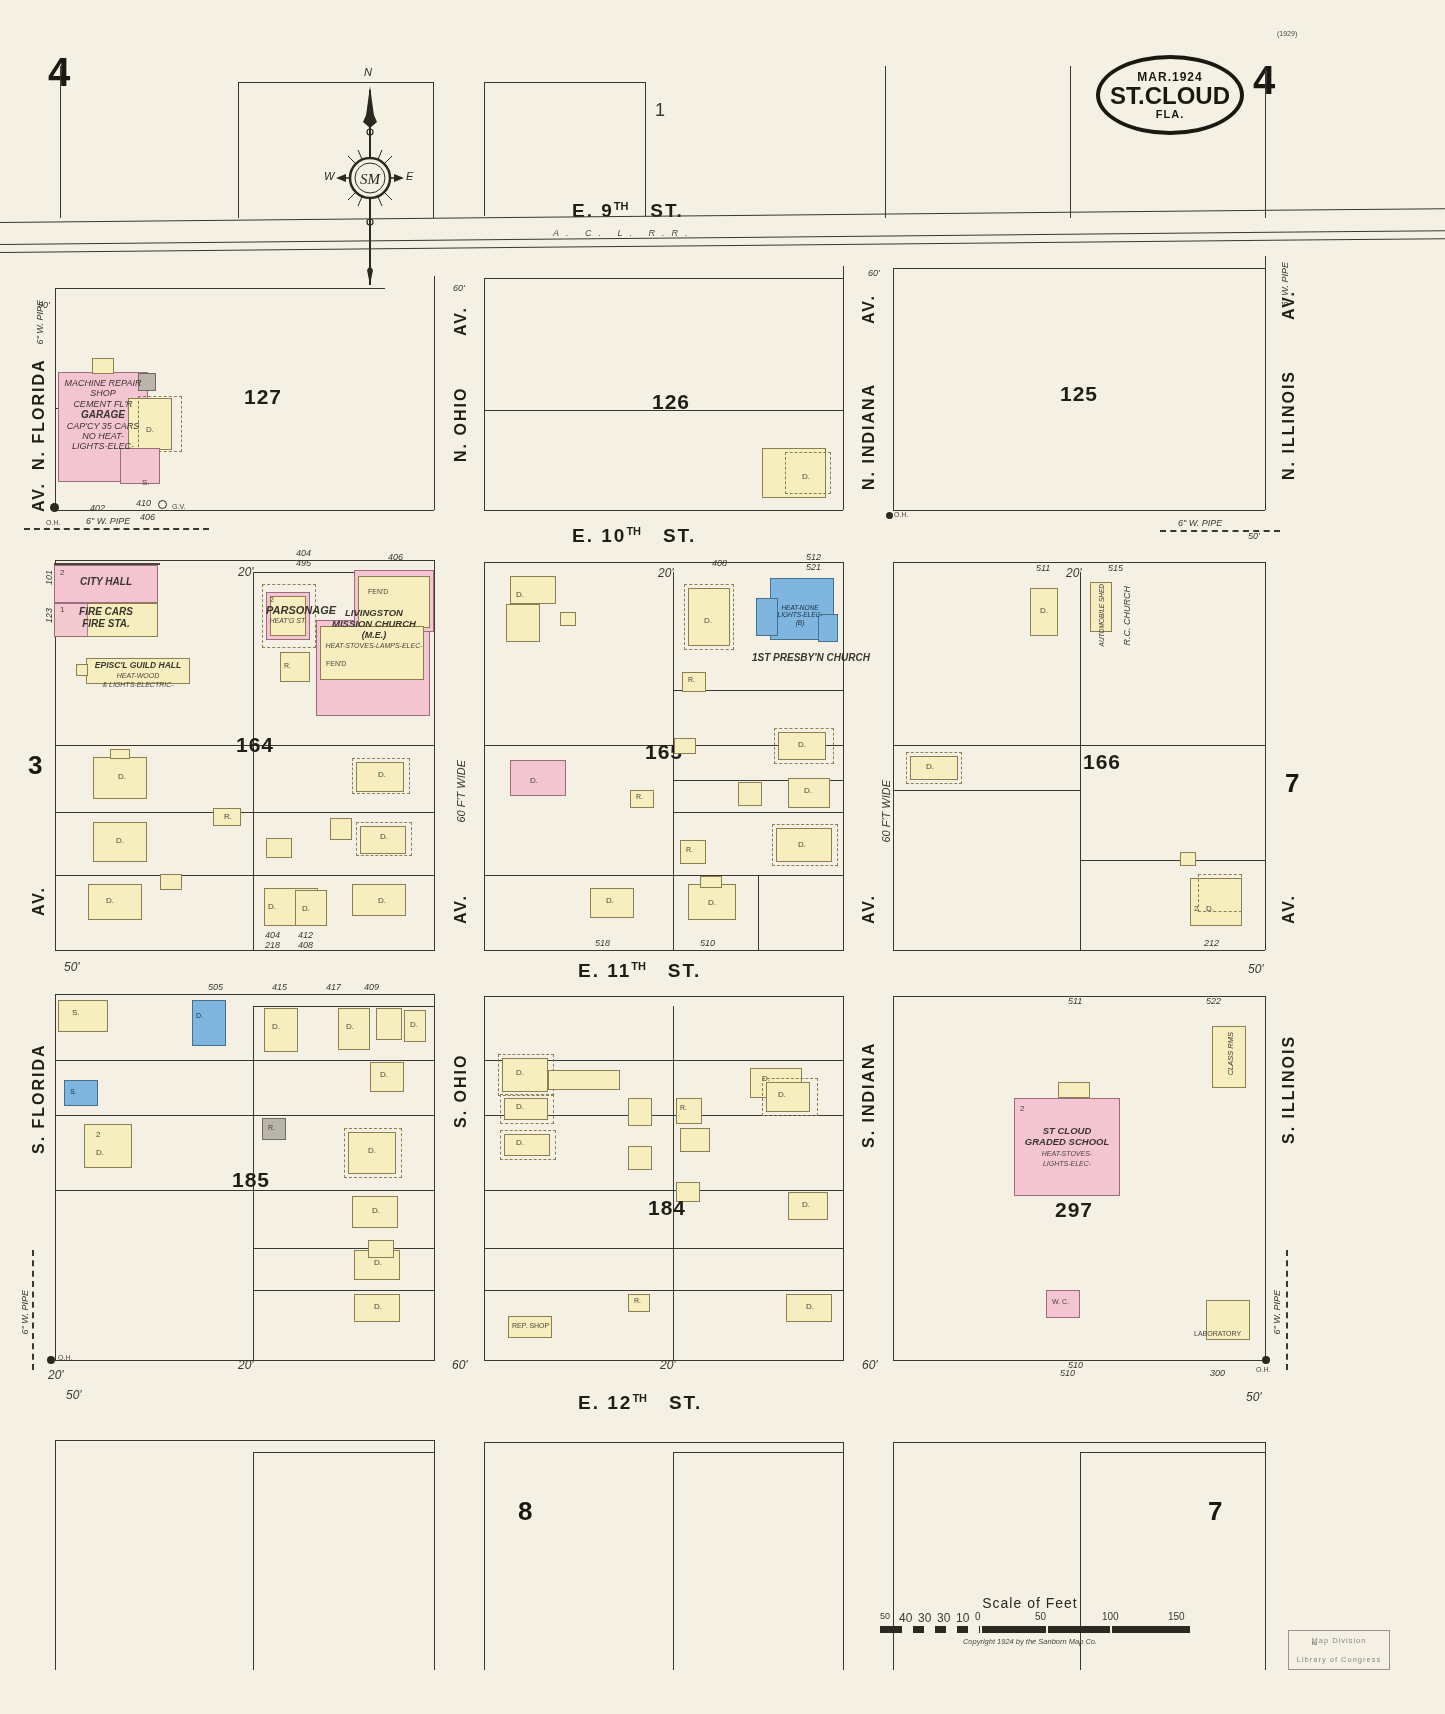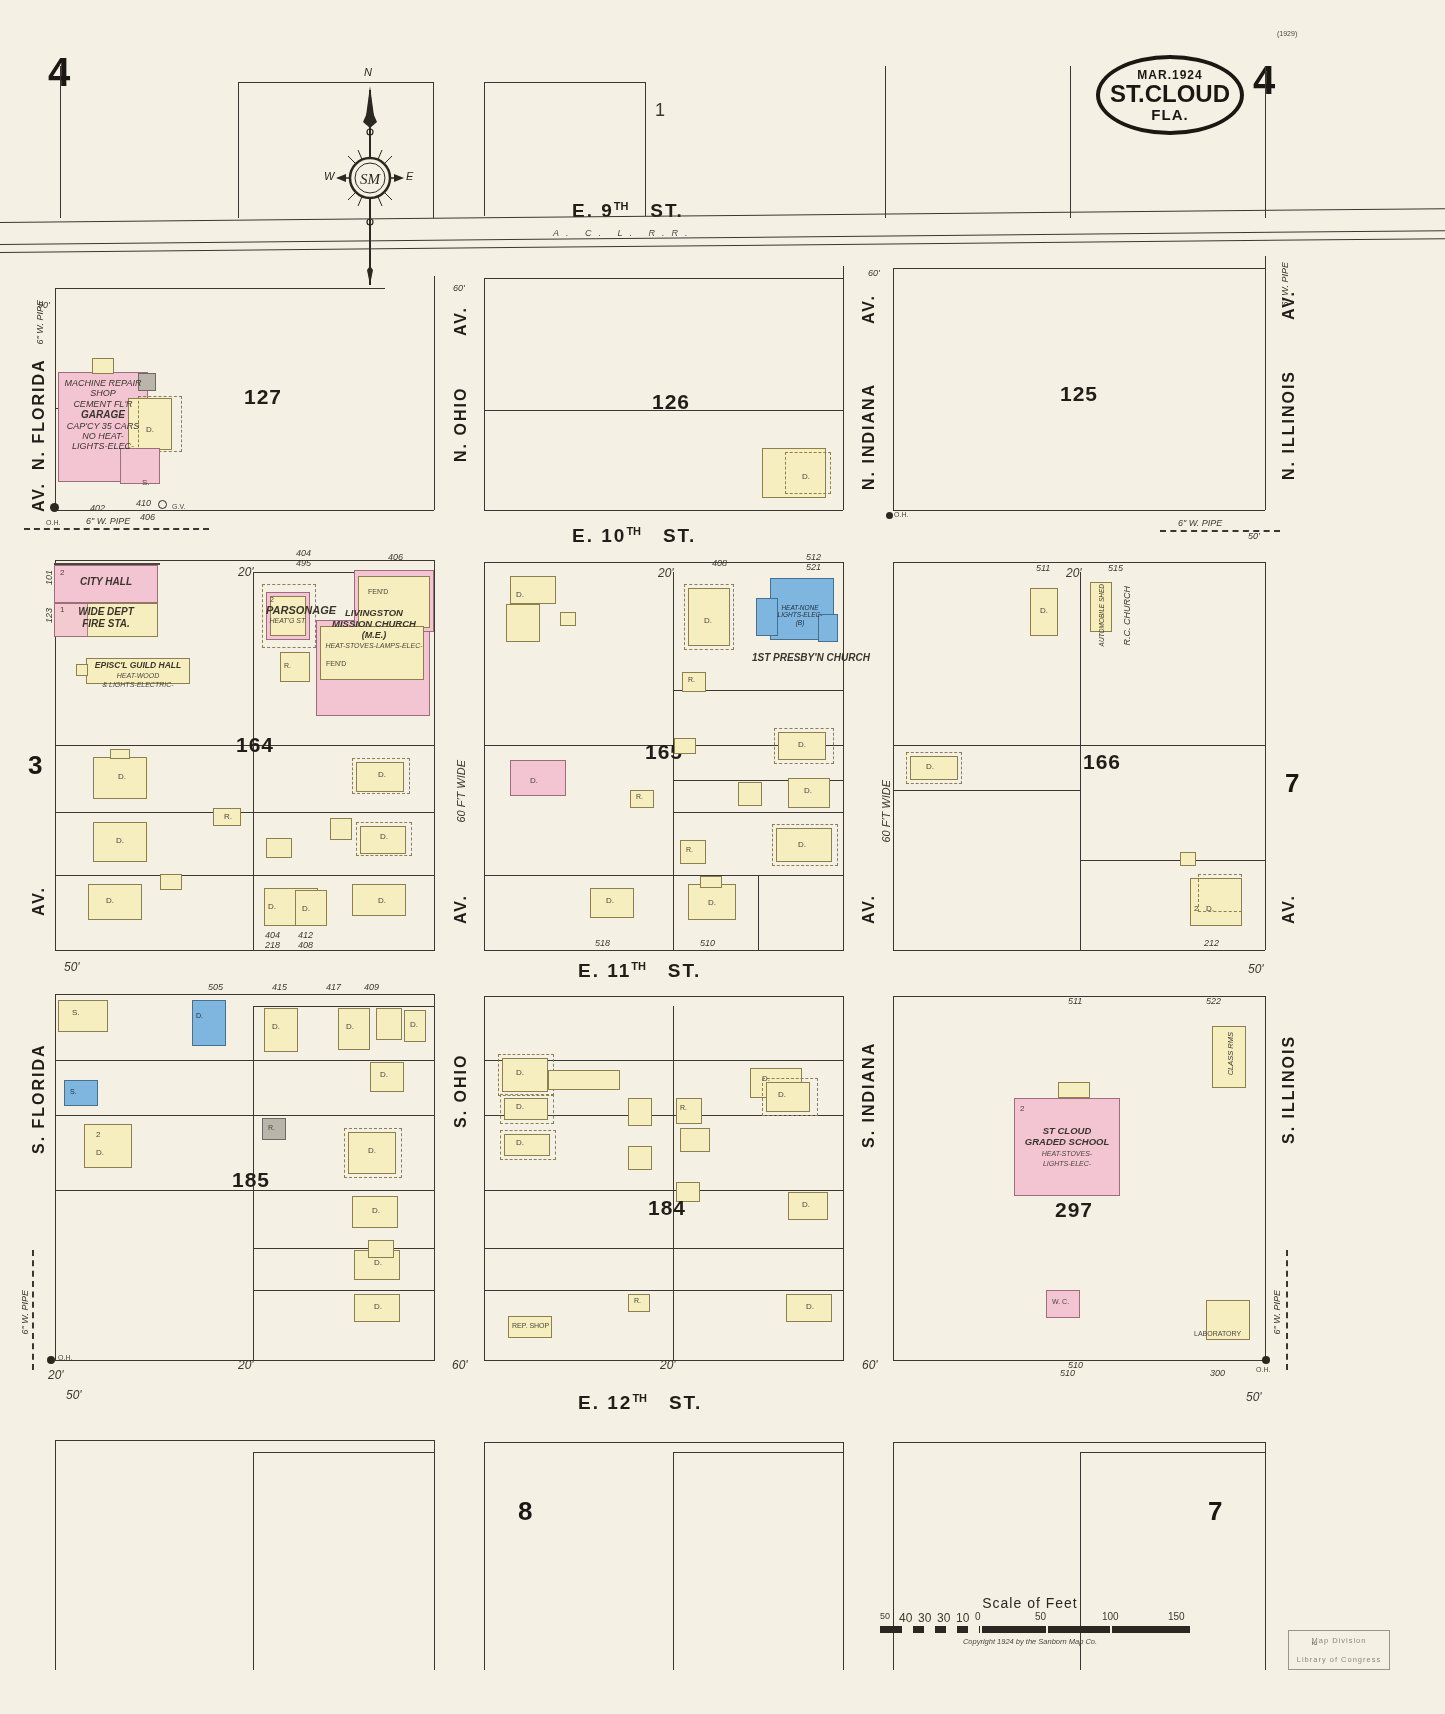--- a/index.html
+++ b/index.html
@@ -41,21 +41,21 @@
   .dashb{position:absolute;box-sizing:border-box;border:1px dashed #8d7f4e;}
   .dot{position:absolute;width:4px;height:4px;border-radius:50%;background:#2b2721;}
   .circ{position:absolute;width:7px;height:7px;border-radius:50%;border:1.5px solid #2b2721;}
   
   #cart{position:absolute;left:1096px;top:55px;width:140px;height:72px;
         border:4px solid #1b1813;border-radius:50%;
         display:flex;flex-direction:column;align-items:center;justify-content:center;
         background:#f4f1e4;}
   #cart .c1{font-size:12px;font-weight:bold;letter-spacing:1px;color:#1b1813;}
   #cart .c2{font-size:24px;font-weight:bold;letter-spacing:0px;color:#1b1813;line-height:1;}
-  #cart .c3{font-size:15px;font-weight:bold;letter-spacing:1px;color:#1b1813;}
+  #cart .c3{font-size:11px;font-weight:bold;letter-spacing:1px;color:#1b1813;}
   
   #compass{position:absolute;left:330px;top:70px;width:80px;height:230px;}
   
   #scale{position:absolute;left:880px;top:1595px;width:300px;}
   #scale .cap{font-size:14px;color:#2b2721;text-align:center;letter-spacing:1px;}
   #scale .ticks{position:relative;height:13px;}
   #scale .ticks span{position:absolute;font-size:12px;color:#3c382f;}
   #scale .bar{position:relative;height:7px;margin-top:2px;background:#2b2721;}
   #scale .bar i{position:absolute;top:0;height:7px;background:#f4f1e4;}
   #scale .cpy{font-size:7.5px;color:#4a453c;text-align:center;margin-top:4px;font-style:italic;}
@@ -230,21 +230,21 @@
   <div class="t num abs" style="left:1066px;top:566px;font-size:12px;">20'</div>
   <div class="t numv abs" style="left:455px;top:760px;font-size:11px;">60 F'T WIDE</div>
   <div class="t numv abs" style="left:880px;top:780px;font-size:11px;">60 F'T WIDE</div>
 
   <div class="b pnk" style="left:54px;top:565px;width:104px;height:38px;"></div>
   <div class="b yel" style="left:54px;top:603px;width:104px;height:34px;"></div>
   <div class="b pnk" style="left:54px;top:603px;width:34px;height:34px;opacity:.85;"></div>
   <div class="ln" style="left:54px;top:563px;width:106px;height:2px;background:#4a453c;"></div>
   <div class="t bldg-lbl abs" style="left:58px;top:576px;width:96px;"><b>CITY HALL</b></div>
   <div class="t bldg-lbl abs" style="left:58px;top:606px;width:96px;">
-    <b>WIDE DEPT</b><br>
+    <b>FIRE CARS</b><br>
     <b>FIRE STA.</b>
   </div>
   <div class="t tiny abs" style="left:60px;top:568px;">2</div>
   <div class="t tiny abs" style="left:60px;top:605px;">1</div>
   <div class="t numv abs" style="left:44px;top:570px;">101</div>
   <div class="t numv abs" style="left:44px;top:608px;">123</div>
 
   <div class="b yel" style="left:86px;top:658px;width:104px;height:26px;"></div>
   <div class="b yel" style="left:76px;top:664px;width:12px;height:12px;"></div>
   <div class="t bldg-lbl abs" style="left:86px;top:661px;width:104px;font-size:8px;">

